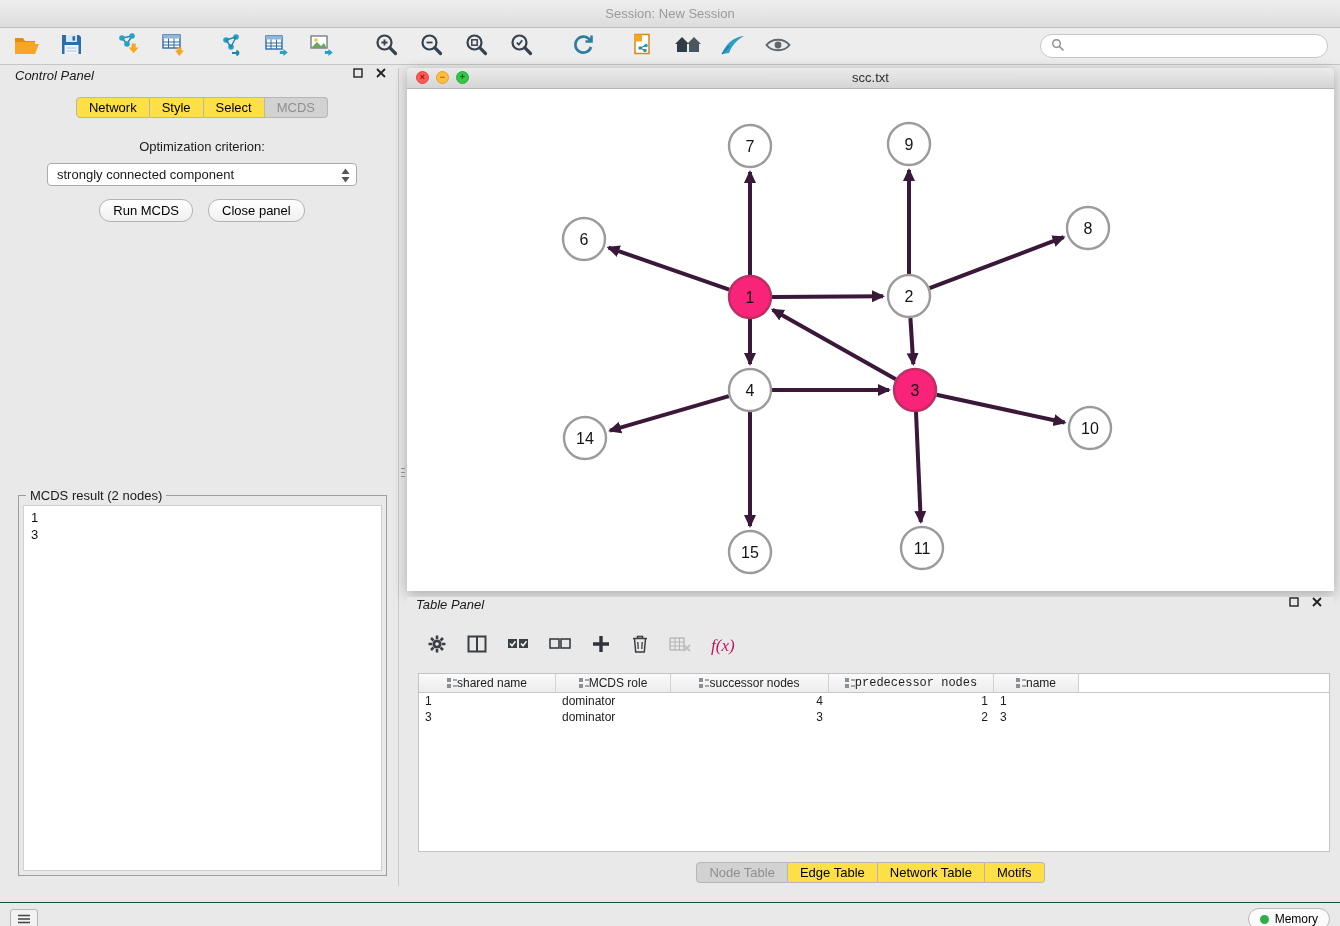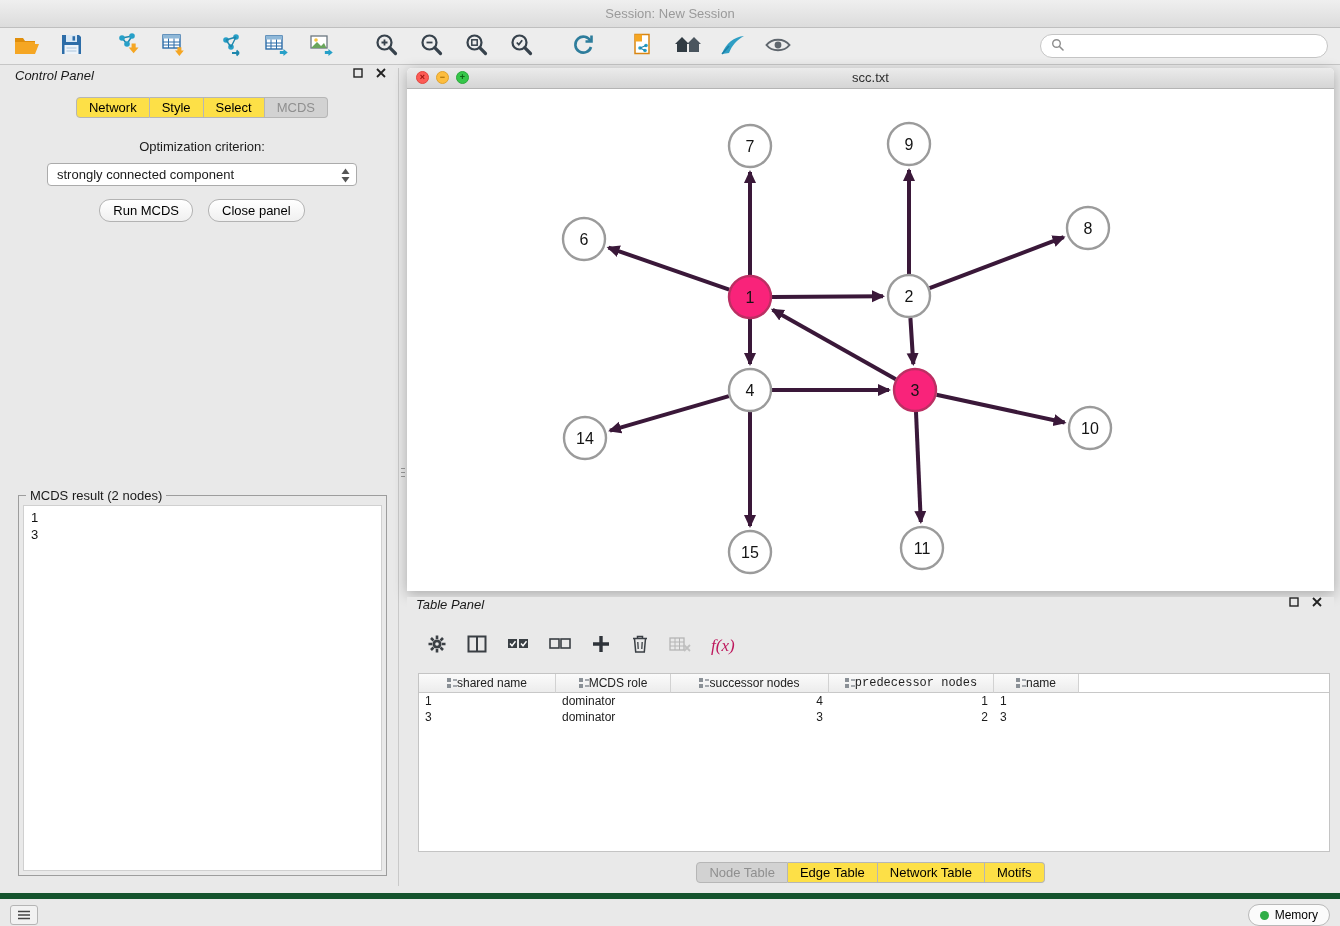--- a/index.html
+++ b/index.html
@@ -62,21 +62,21 @@
   .fx { font-family:Liberation Serif, serif; font-style:italic; font-size:17px; color:#be185d; }
   .table-wrap { position:absolute; left:11px; right:4px; top:76px; bottom:34px; background:#fff; border:1px solid #c4c4c4; overflow:hidden; }
   .thead { display:flex; height:19px; }
   .th { display:flex; align-items:center; justify-content:center; font-size:12px; background:linear-gradient(#fbfbfb,#ececec); border-right:1px solid #d2d2d2; border-bottom:1px solid #c8c8c8; color:#222; flex:0 0 auto; cursor:default; }
   .th-fill { flex:1 1 auto; border-bottom:1px solid #c8c8c8; background:#fff; }
   .trow { display:flex; height:16px; }
   .td { font-size:12px; line-height:16px; padding:0 6px; color:#1c1c1c; flex:0 0 auto; }
   .tp-tabs { position:absolute; bottom:3px; left:0; right:0; display:flex; justify-content:center; }
 
   
-  .status-bar { position:absolute; left:0; right:0; bottom:0; height:33px; border-top:6px solid #14532d; background:#e9e9e9; }
+  .status-bar { position:absolute; left:0; right:0; bottom:0; height:24px; border-top:1px solid #14532d; background:#e9e9e9; }
   .list-btn { position:absolute; left:10px; top:6px; width:28px; height:20px; background:#f2f2f2; border:1px solid #b5b5b5; border-radius:3px; display:flex; align-items:center; justify-content:center; cursor:default; }
   .memory-btn { position:absolute; right:10px; top:5px; height:22px; padding:0 11px; display:flex; align-items:center; gap:6px; background:#fbfbfb; border:1px solid #b9b9b9; border-radius:11px; font-size:12px; cursor:default; font-family:"Liberation Sans",sans-serif; }
   .memory-dot { width:9px; height:9px; border-radius:50%; background:#2fae47; }
 </style>
 </head>
 <body>
 
 <div class="titlebar">
   <span>Session: New Session</span>
 </div>

